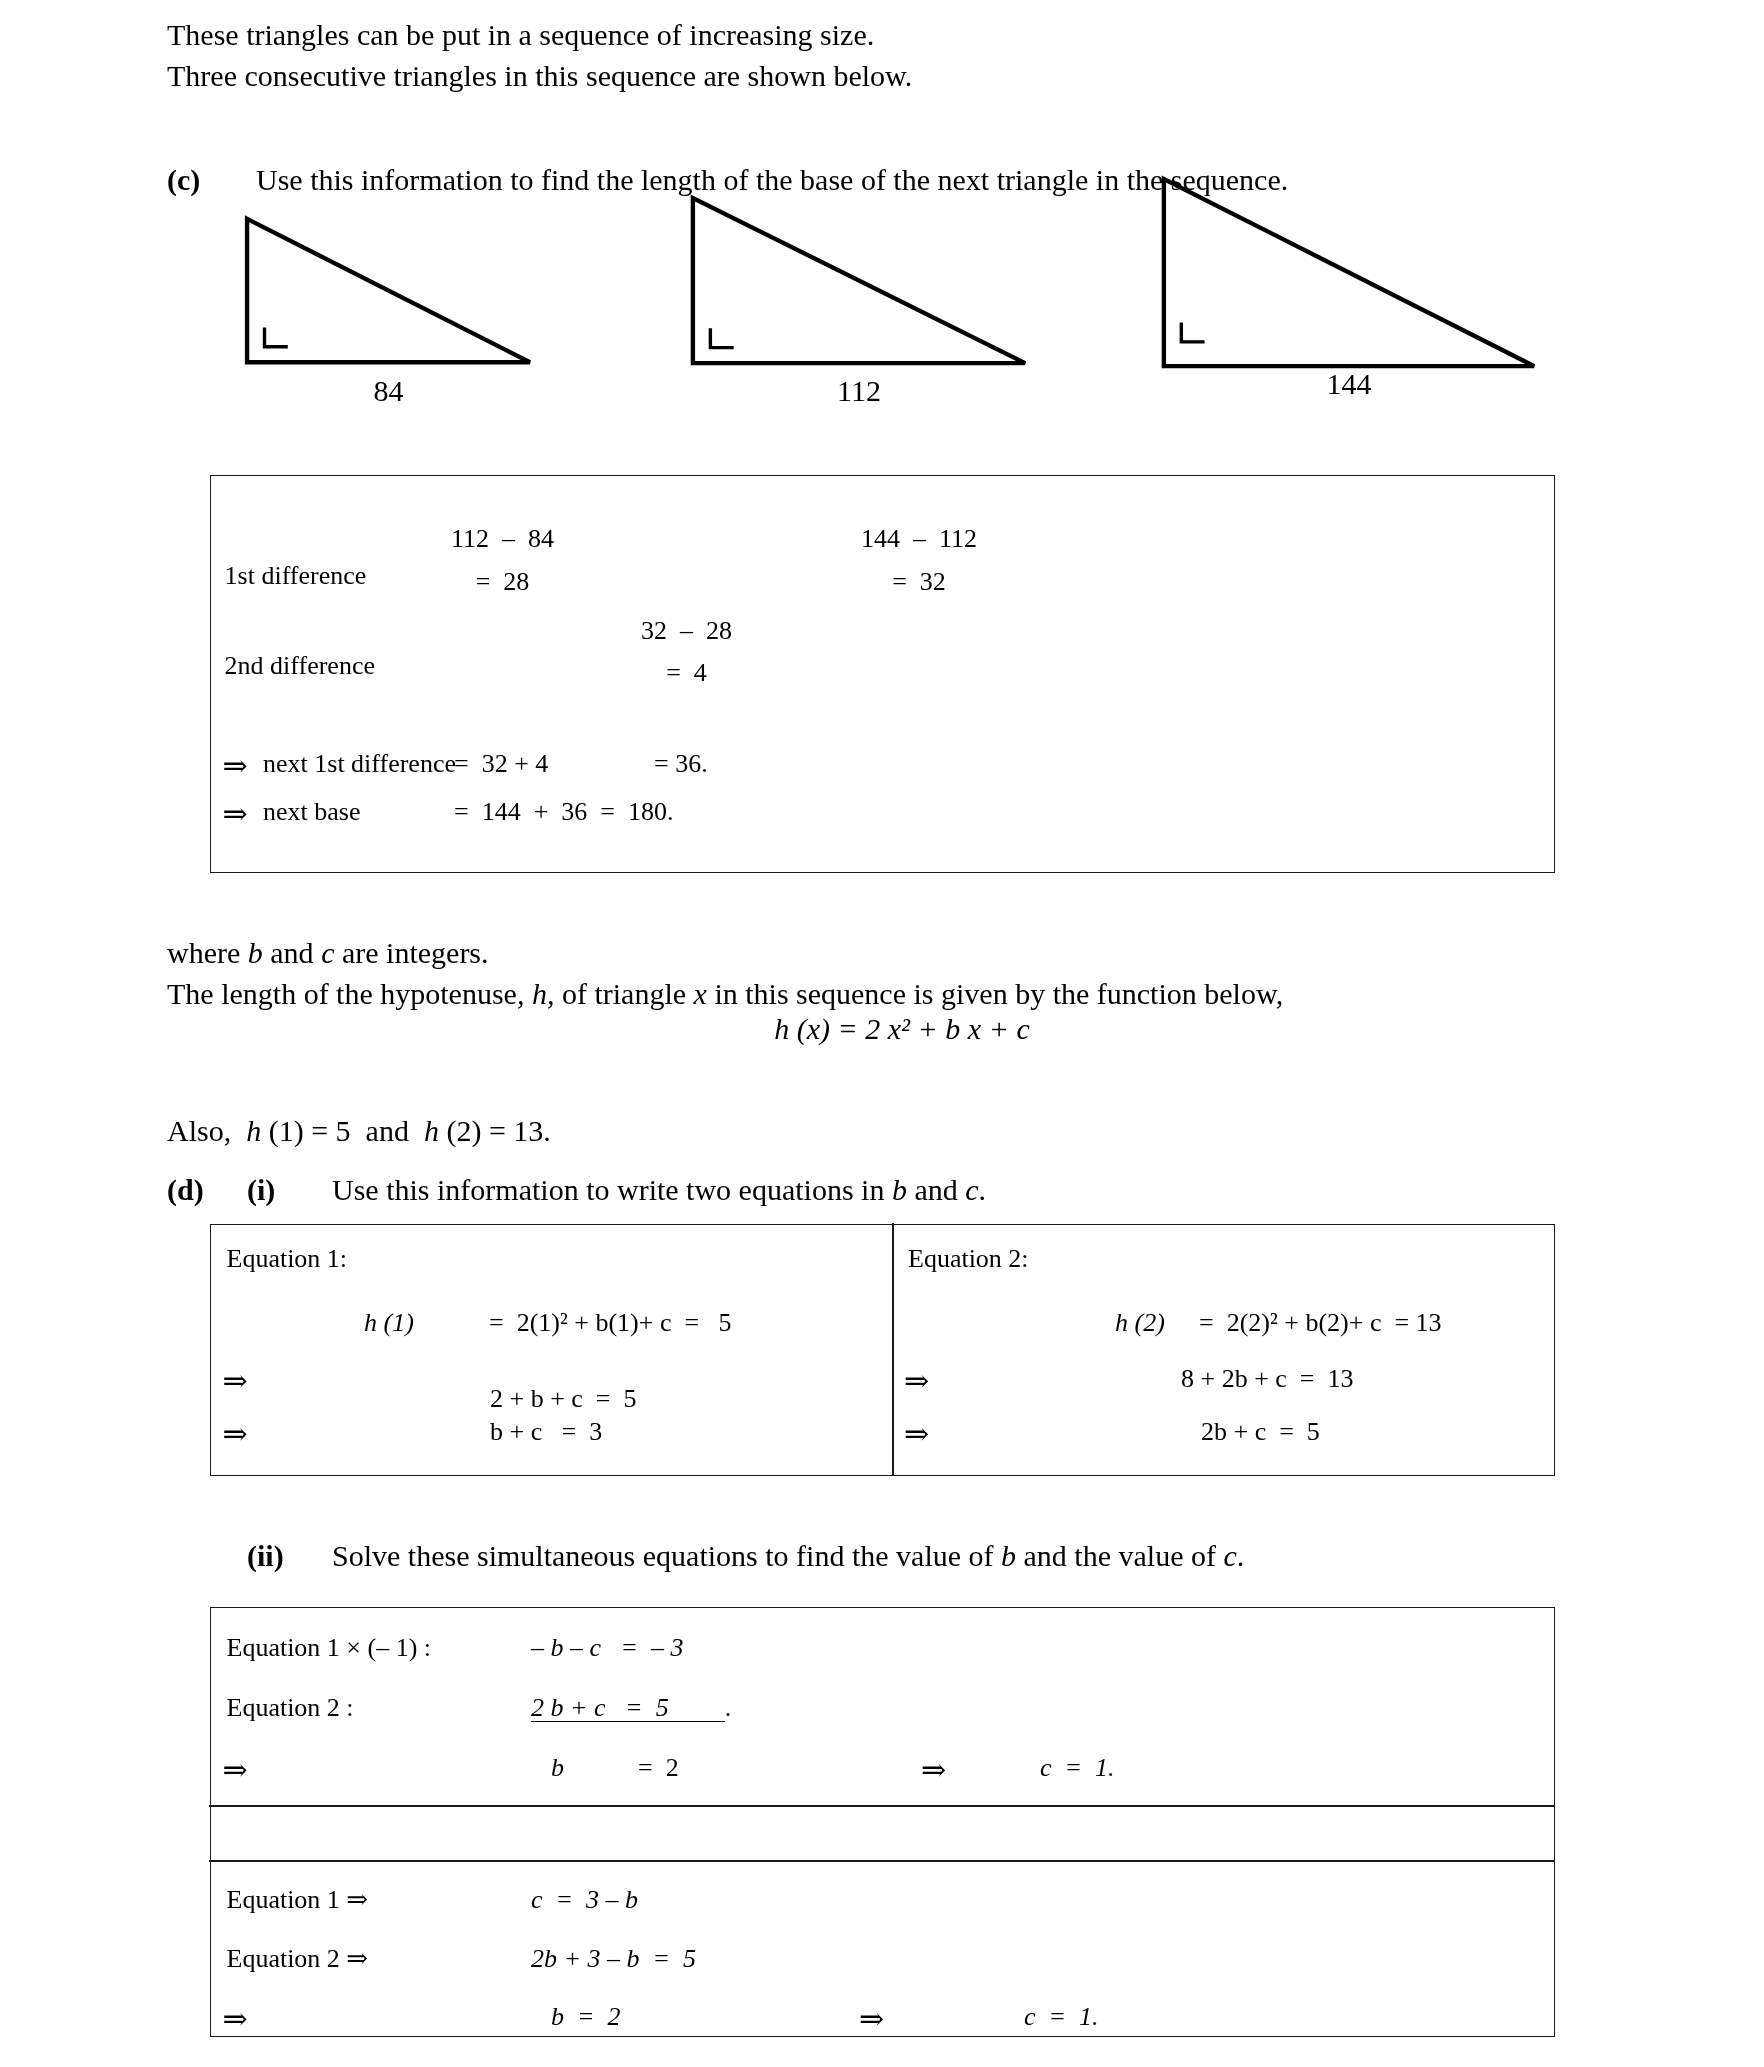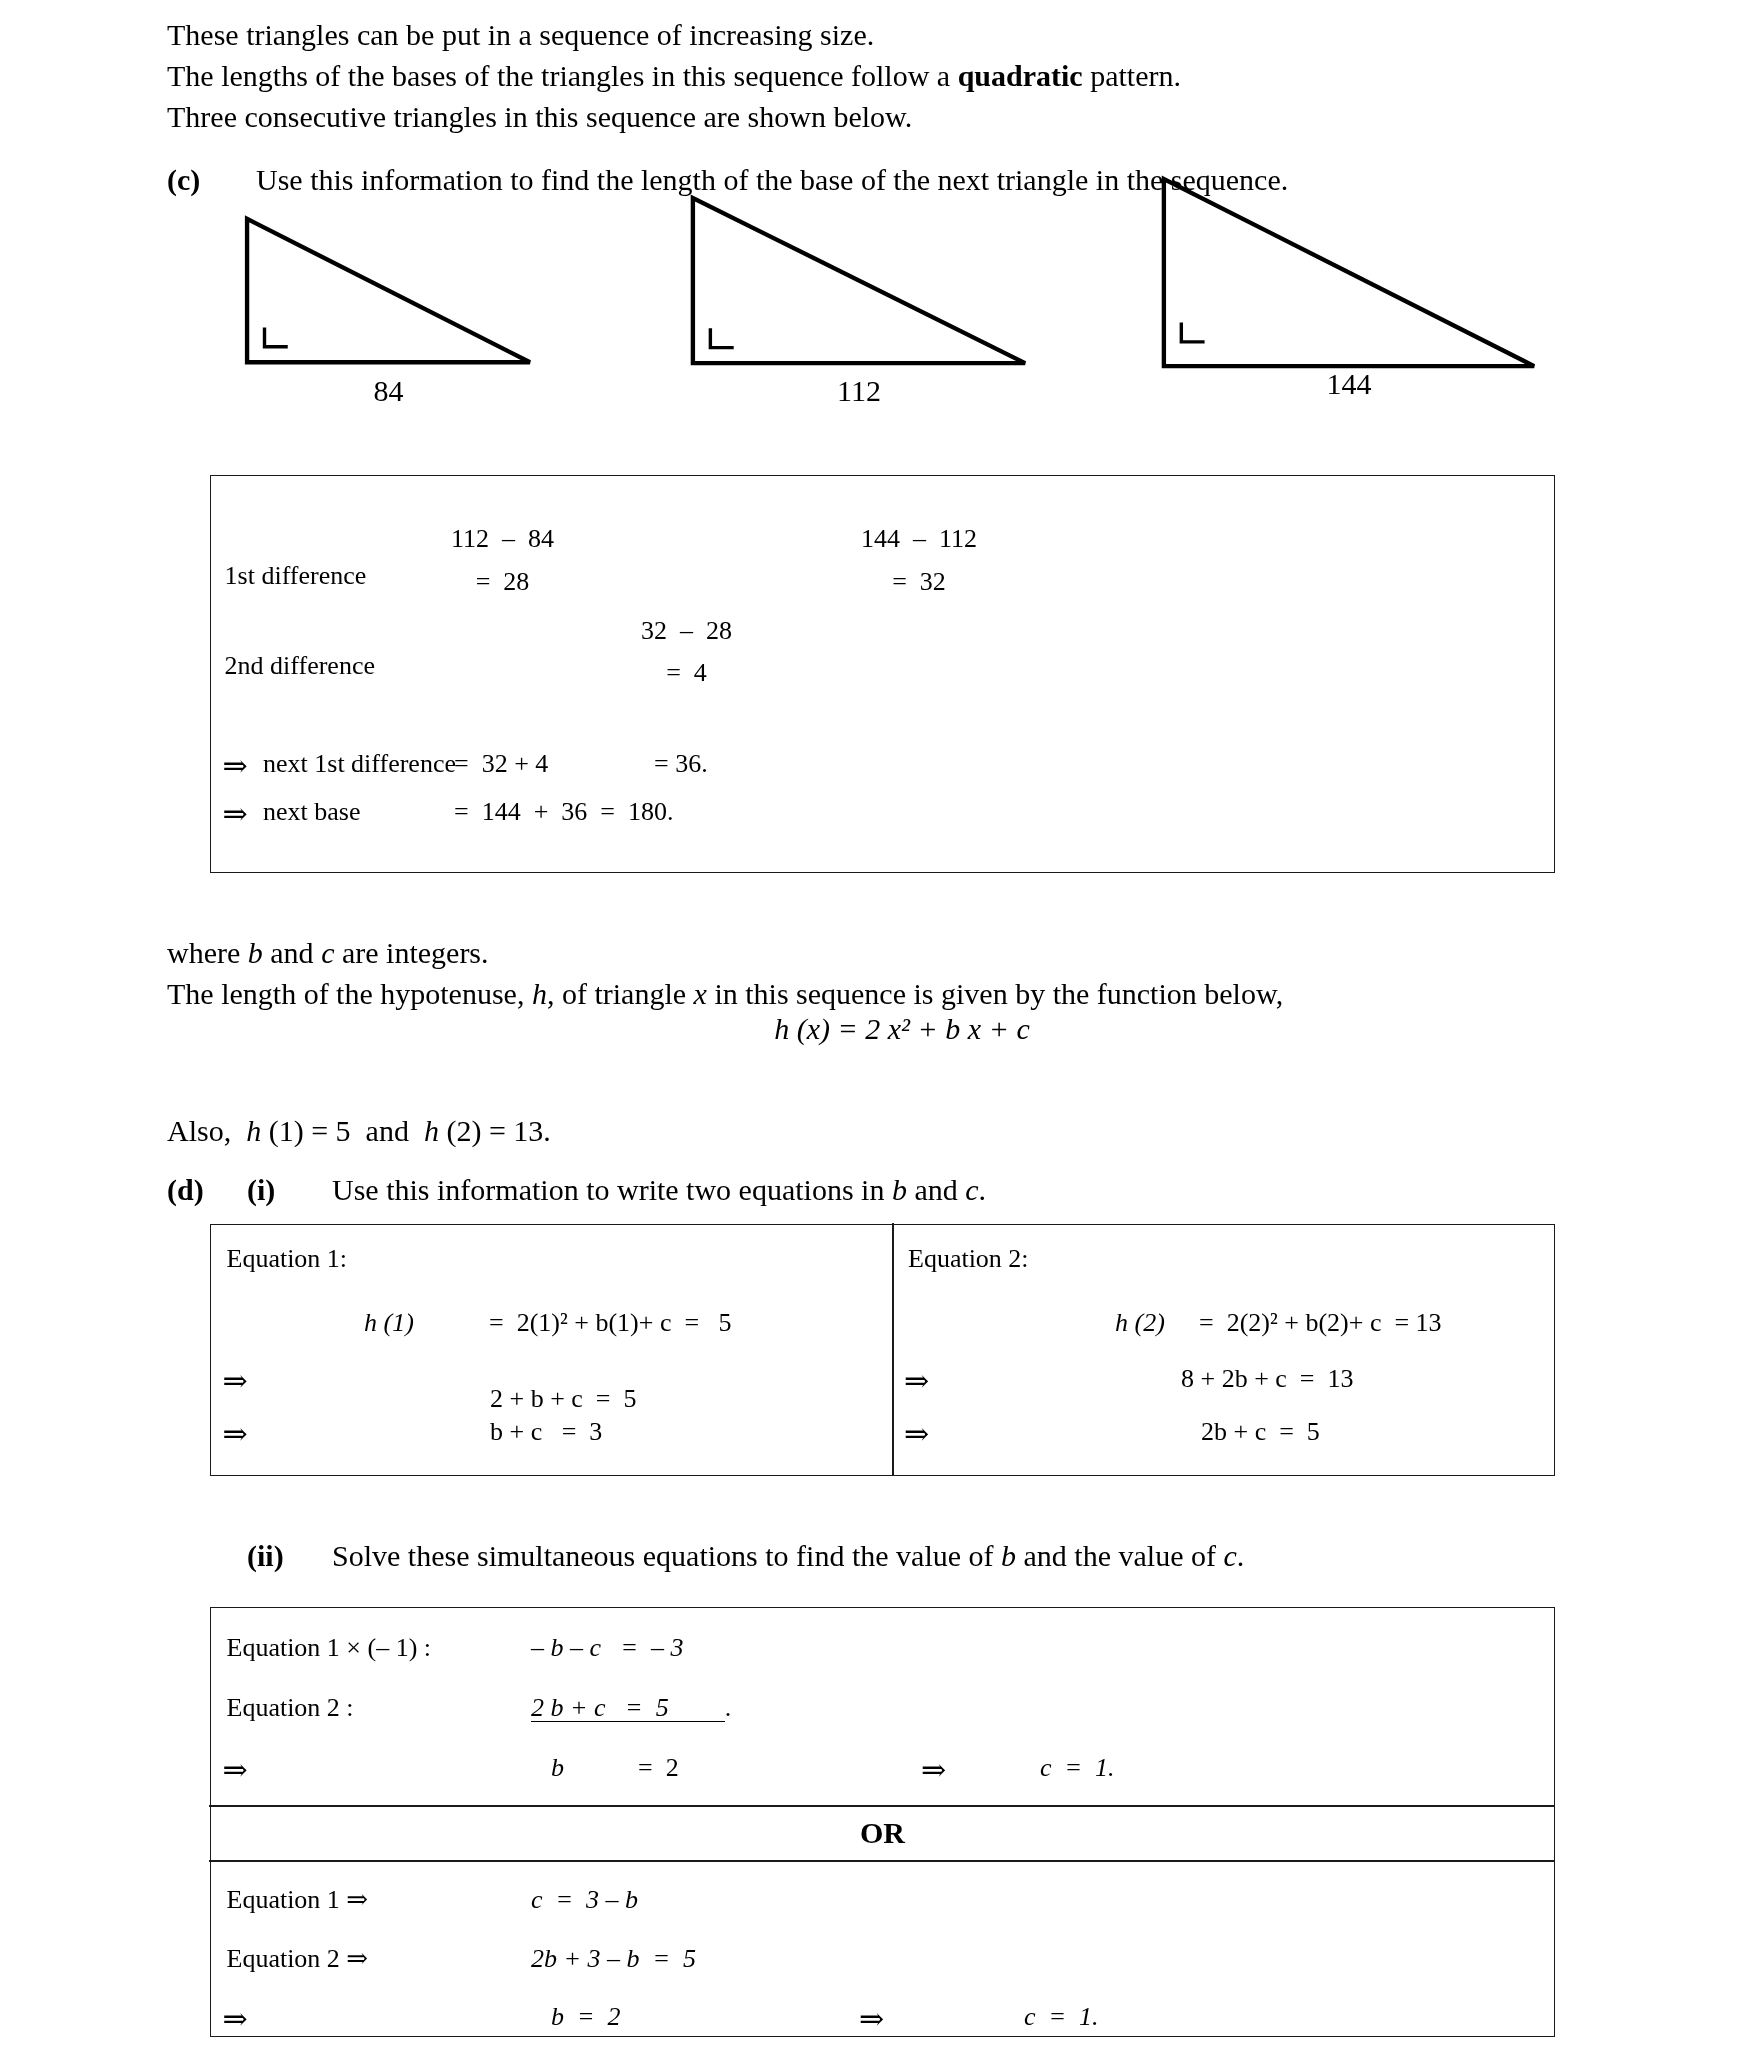--- a/index.html
+++ b/index.html
@@ -94,21 +94,20 @@
     white-space: pre;
   }
 </style>
 </head>
 <body>
 
 <div class="page">
 
   <div class="intro">
     <div>These triangles can be put in a sequence of increasing size.</div>
-    <div><span>The lengths of the bases of the triangles in this sequence follow a </span><b class="bold">quadratic</b><span> pattern.</span></div>
     <div>Three consecutive triangles in this sequence are shown below.</div>
   </div>
 
   <div class="qrow" style="left:167px; top:163px;">
     <span class="qlabel" style="width:89px;">(c)</span>
     <span>Use this information to find the length of the base of the next triangle in the sequence.</span>
   </div>
 
   <div class="tri-wrap" style="left:243px; top:215px;">
     <svg width="291" height="155" viewBox="0 0 300 160">
@@ -203,21 +202,20 @@
     <span class="cell" style="left:15.5px; top:87px;">Equation 2 :</span>
     <span class="cell" style="left:320px; top:87px;"><span class="uline" style="font-style:italic;">2 b + c   =  5</span><span>.</span></span>
 
     <span class="cell arrw" style="left:11.6px; top:147px;">⇒</span>
     <span class="cell" style="left:340px; top:147px; font-style:italic;">b</span>
     <span class="cell" style="left:427px; top:147px;">=  2</span>
     <span class="cell arrw" style="left:710px; top:147px;">⇒</span>
     <span class="cell" style="left:829px; top:147px; font-style:italic;">c  =  1.</span>
 
     <div class="hdiv" style="left:-1.9px; top:197px; width:1345px;"></div>
-    <div class="orlbl" style="left:0; top:208px;">OR</div>
     <div class="hdiv" style="left:-1.9px; top:252px; width:1345px;"></div>
 
     <span class="cell" style="left:15.5px; top:279px;">Equation 1 ⇒</span>
     <span class="cell" style="left:320px; top:279px; font-style:italic;">c  =  3 – b</span>
 
     <span class="cell" style="left:15.5px; top:338px;">Equation 2 ⇒</span>
     <span class="cell" style="left:320px; top:338px; font-style:italic;">2b + 3 – b  =  5</span>
 
     <span class="cell arrw" style="left:11.6px; top:396px;">⇒</span>
     <span class="cell" style="left:340px; top:396px; font-style:italic;">b  =  2</span>

